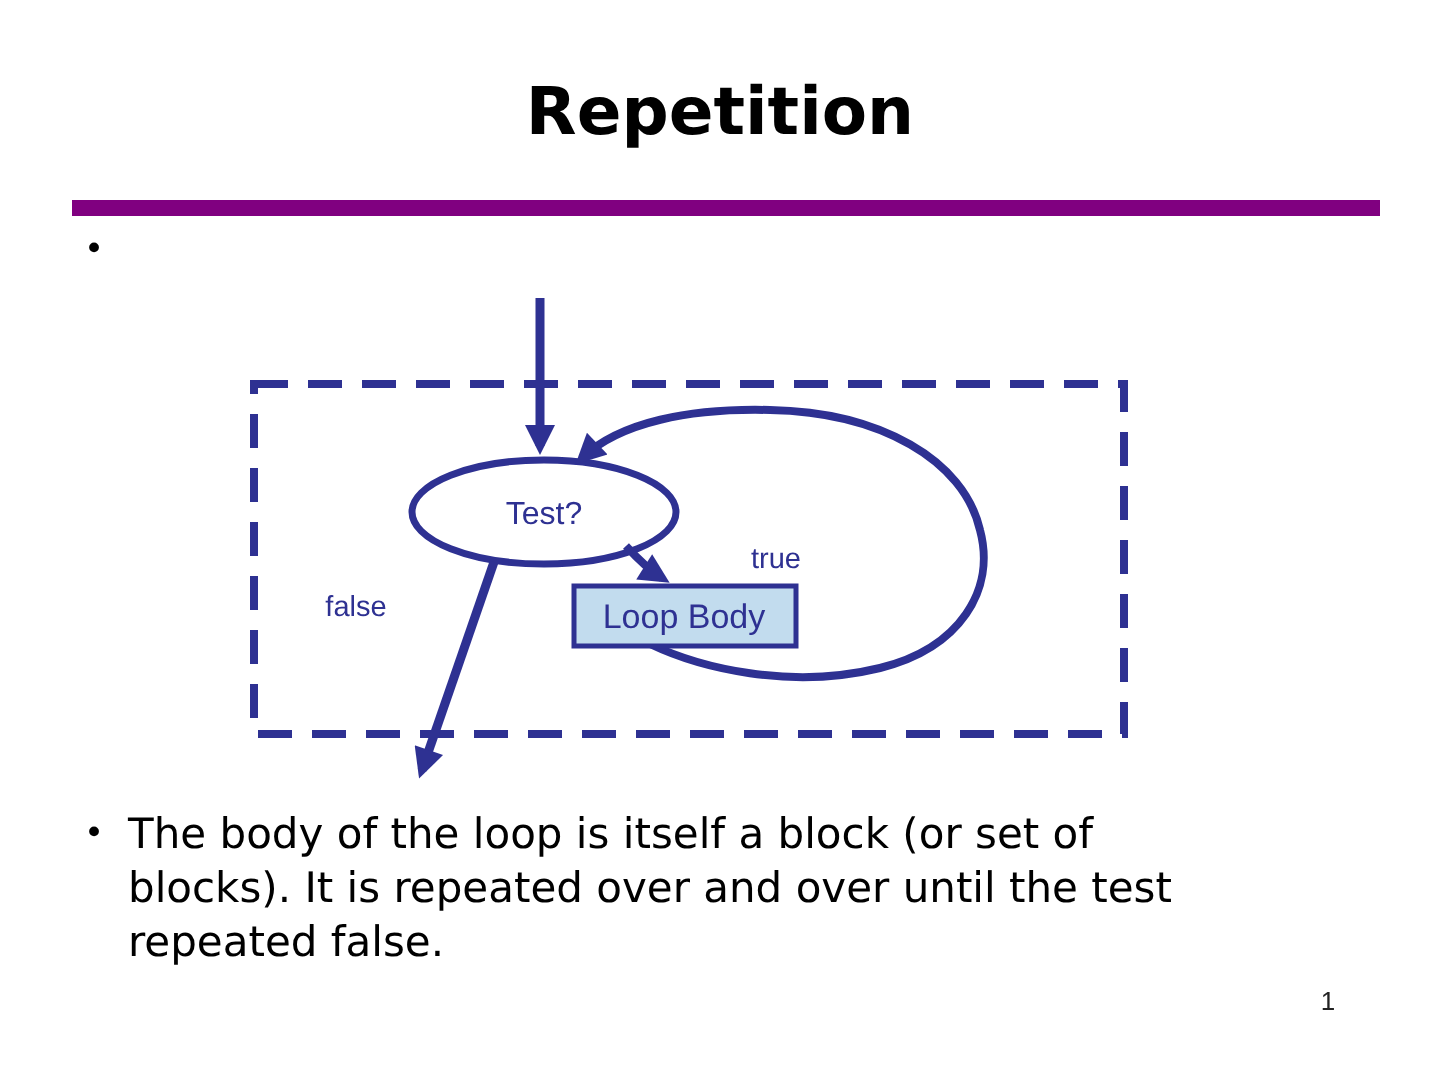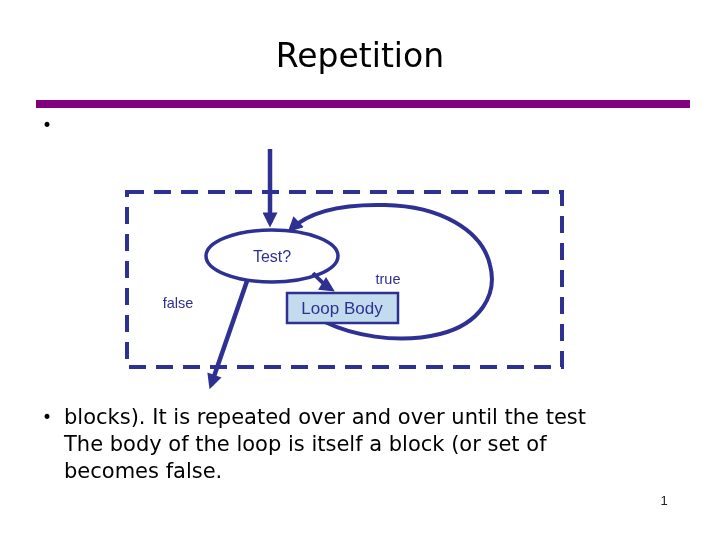--- a/index.html
+++ b/index.html
@@ -2,21 +2,21 @@
 <html><head>
 <meta charset="utf-8">
 <style>
   html,body { margin:0; padding:0; background:#888; }
   .slide {
     position:relative; width:720px; height:540px; background:#ffffff;
     font-family:"DejaVu Sans", sans-serif; overflow:hidden; margin:0 auto;
   }
   .title {
     position:absolute; left:0; top:36px; width:720px; text-align:center;
-    font-size:33px; line-height:40px; color:#000000; font-weight:400;
+    font-size:33px; line-height:40px; color:#000000; font-weight:700;
   }
   .rule {
     position:absolute; left:36px; top:100px; width:654px; height:8px;
     background:#800080;
   }
   .bullet-item {
     position:absolute; display:flex; align-items:flex-start;
     color:#000000; font-size:21px; line-height:27px;
   }
   .bullet-item .dot {
@@ -75,21 +75,21 @@
 
     <text x="272" y="262" text-anchor="middle" class="dlabel" font-size="16">Test?</text>
     <text x="388" y="284" text-anchor="middle" class="dlabel" font-size="14.5">true</text>
     <text x="178" y="308" text-anchor="middle" class="dlabel" font-size="14.5">false</text>
     <text x="342" y="314" text-anchor="middle" class="dlabel" font-size="17">Loop Body</text>
   </svg>
 
   <div class="bullet-item bullet2">
     <span class="dot">•</span>
     <span>
+      <div class="btxt">The body of the loop is itself a block (or set of</div>
       <div class="btxt">blocks).  It is repeated over and over until the test</div>
-      <div class="btxt">The body of the loop is itself a block (or set of</div>
-      <div class="btxt">becomes false.</div>
+      <div class="btxt">repeated false.</div>
     </span>
   </div>
 
   <div class="page-number">1</div>
 
 </div>
 
 </body></html>

